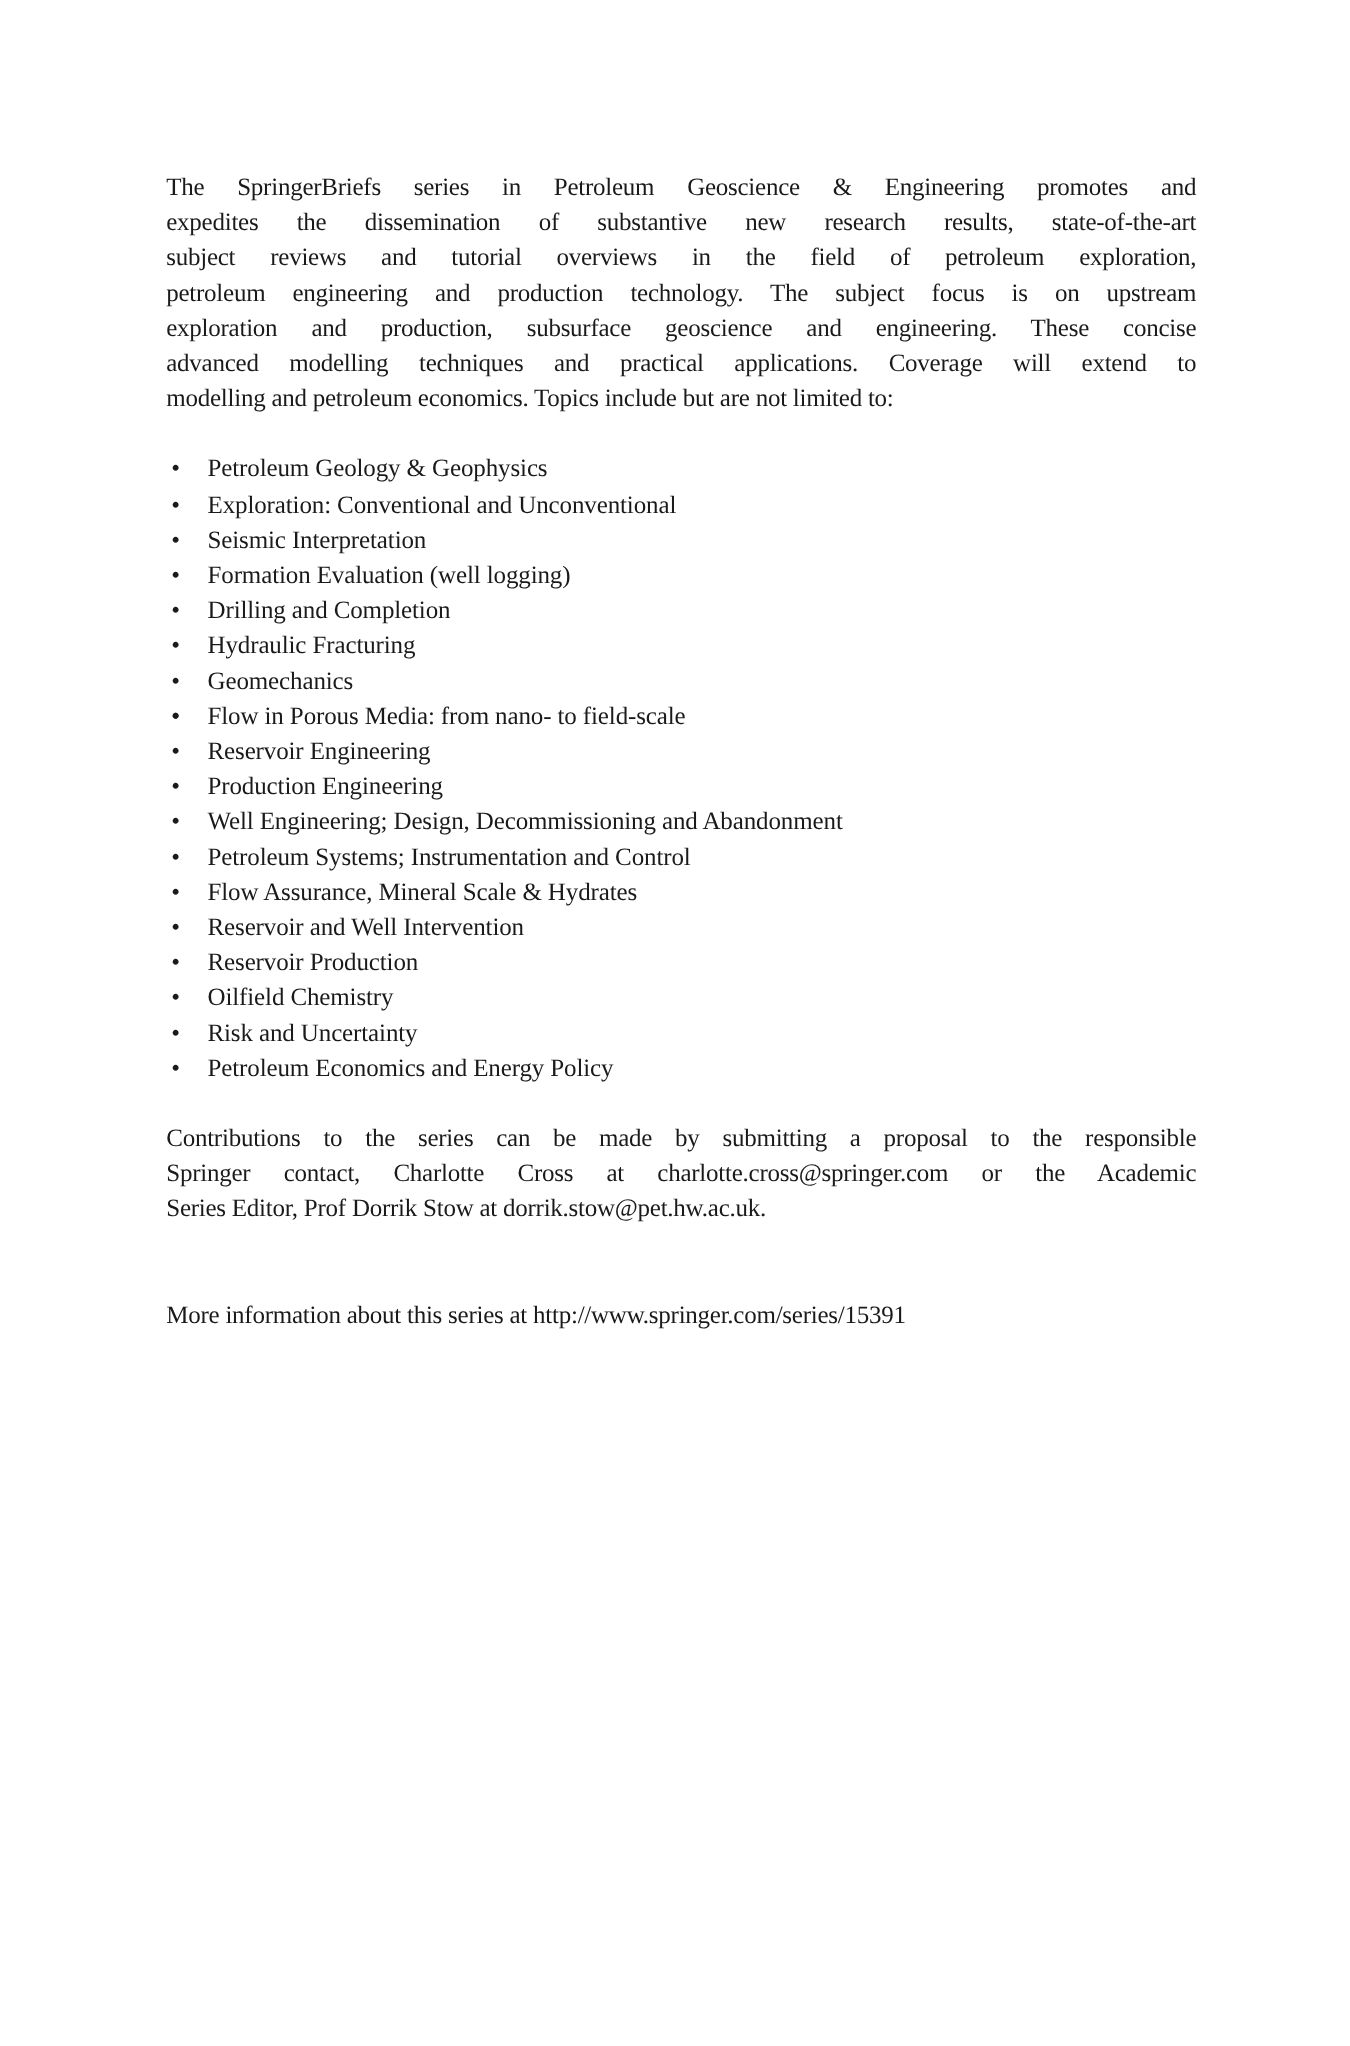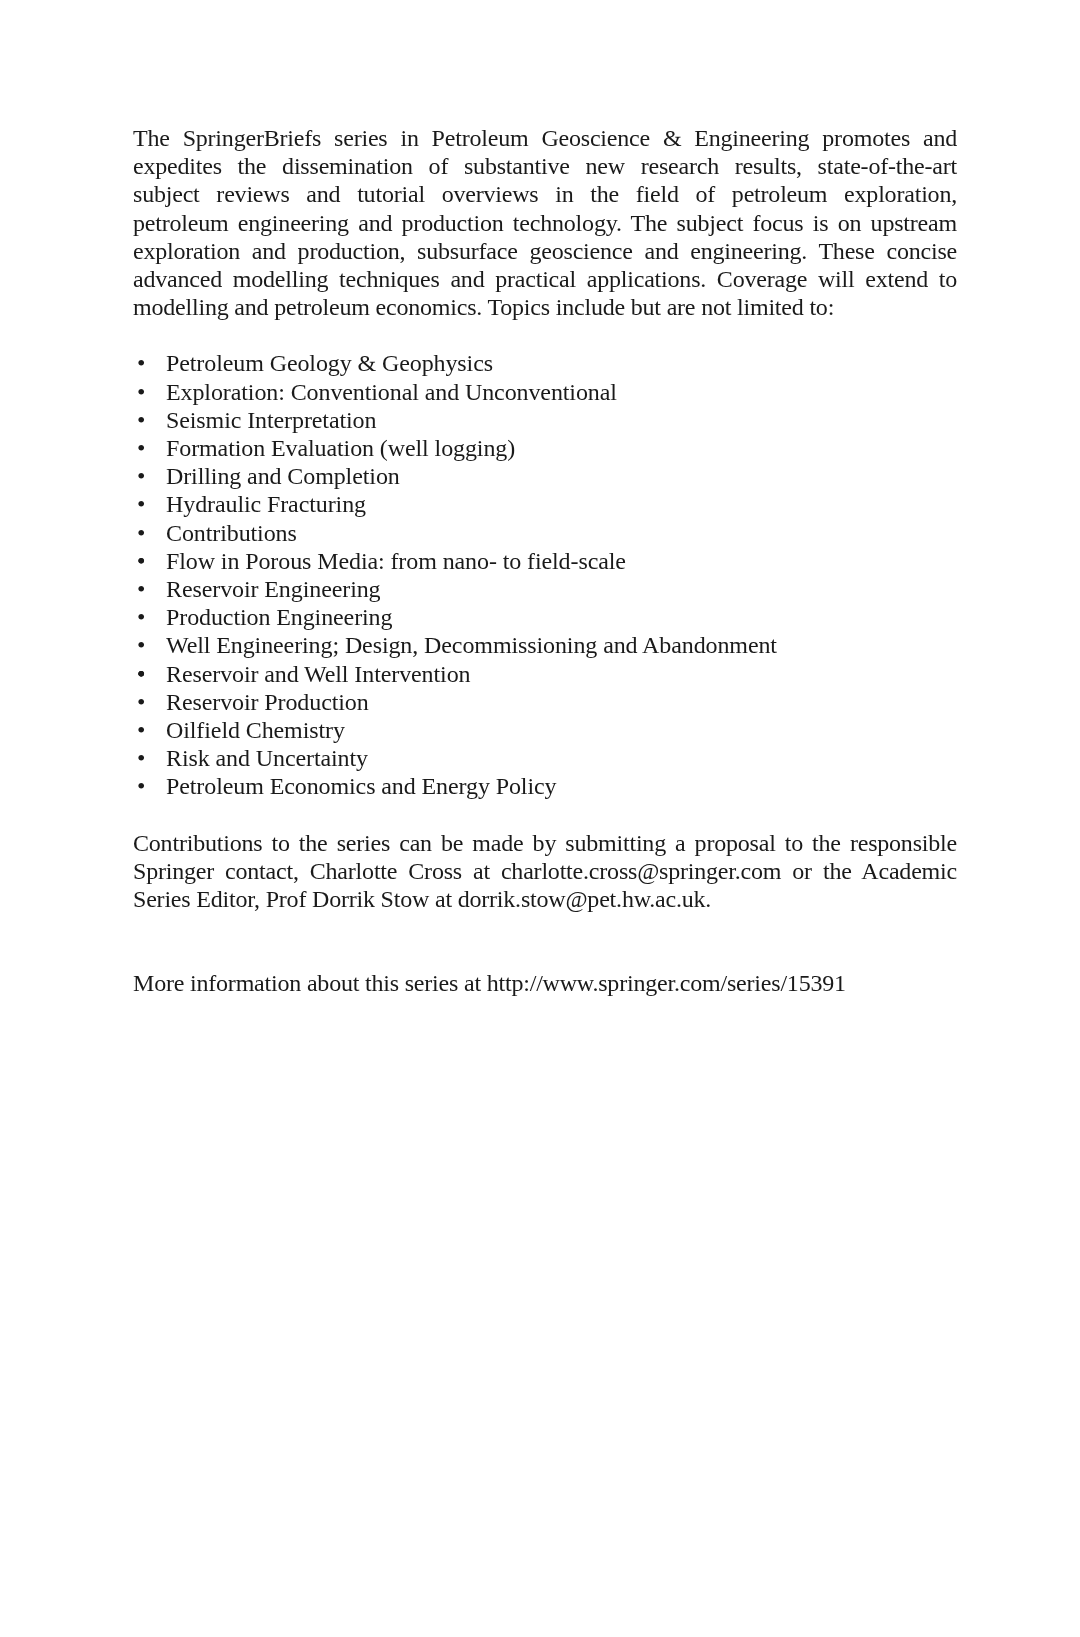--- a/index.html
+++ b/index.html
@@ -11,23 +11,23 @@
       width: 1080px;
       height: 1637px;
       position: relative;
       overflow: hidden;
       font-family: "Liberation Serif", "DejaVu Serif", serif;
       color: #1a1a1a;
     }
     .page {
       position: absolute;
       left: 133px;
-      top: 124px;
+      top: 136px;
       width: 824px;
-      font-size: 24px;
+      font-size: 20px;
       line-height: 28.2px;
     }
     .intro {
       margin: 0;
       text-align: justify;
       letter-spacing: -0.2px;
     }
     .intro .line {
       display: block;
       text-align: justify;
@@ -82,28 +82,28 @@
     <span class="line last">modelling and petroleum economics. Topics include but are not limited to:</span>
   </p>
 
   <ul class="topics">
     <li><span class="bullet">•</span><span>Petroleum Geology &amp; Geophysics</span></li>
     <li><span class="bullet">•</span><span>Exploration: Conventional and Unconventional</span></li>
     <li><span class="bullet">•</span><span>Seismic Interpretation</span></li>
     <li><span class="bullet">•</span><span>Formation Evaluation (well logging)</span></li>
     <li><span class="bullet">•</span><span>Drilling and Completion</span></li>
     <li><span class="bullet">•</span><span>Hydraulic Fracturing</span></li>
-    <li><span class="bullet">•</span><span>Contributions</span></li>
+    <li><span class="bullet">•</span><span>Geomechanics</span></li>
     <li><span class="bullet">•</span></li>
     <li><span class="bullet">•</span><span>Flow in Porous Media: from nano- to field-scale</span></li>
     <li><span class="bullet">•</span><span>Reservoir Engineering</span></li>
     <li><span class="bullet">•</span><span>Production Engineering</span></li>
     <li><span class="bullet">•</span><span>Well Engineering; Design, Decommissioning and Abandonment</span></li>
-    <li><span class="bullet">•</span></li>
-    <li><span class="bullet">•</span></li>
+    <li><span class="bullet">•</span><span>Petroleum Systems; Instrumentation and Control</span></li>
+    <li><span class="bullet">•</span><span>Flow Assurance, Mineral Scale &amp; Hydrates</span></li>
     <li><span class="bullet">•</span><span>Reservoir and Well Intervention</span></li>
     <li><span class="bullet">•</span><span>Reservoir Production</span></li>
     <li><span class="bullet">•</span><span>Oilfield Chemistry</span></li>
     <li><span class="bullet">•</span><span>Risk and Uncertainty</span></li>
     <li><span class="bullet">•</span><span>Petroleum Economics and Energy Policy</span></li>
   </ul>
 
   <p class="contrib">
     <span class="line">Contributions to the series can be made by submitting a proposal to the responsible</span>
     <span class="line">Springer contact, Charlotte Cross at charlotte.cross@springer.com or the Academic</span>

